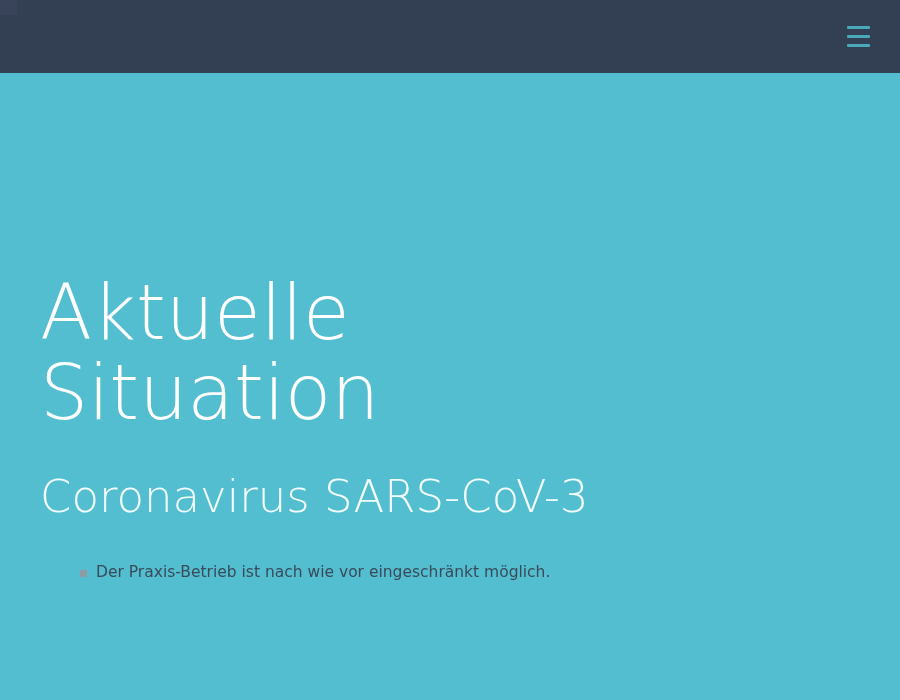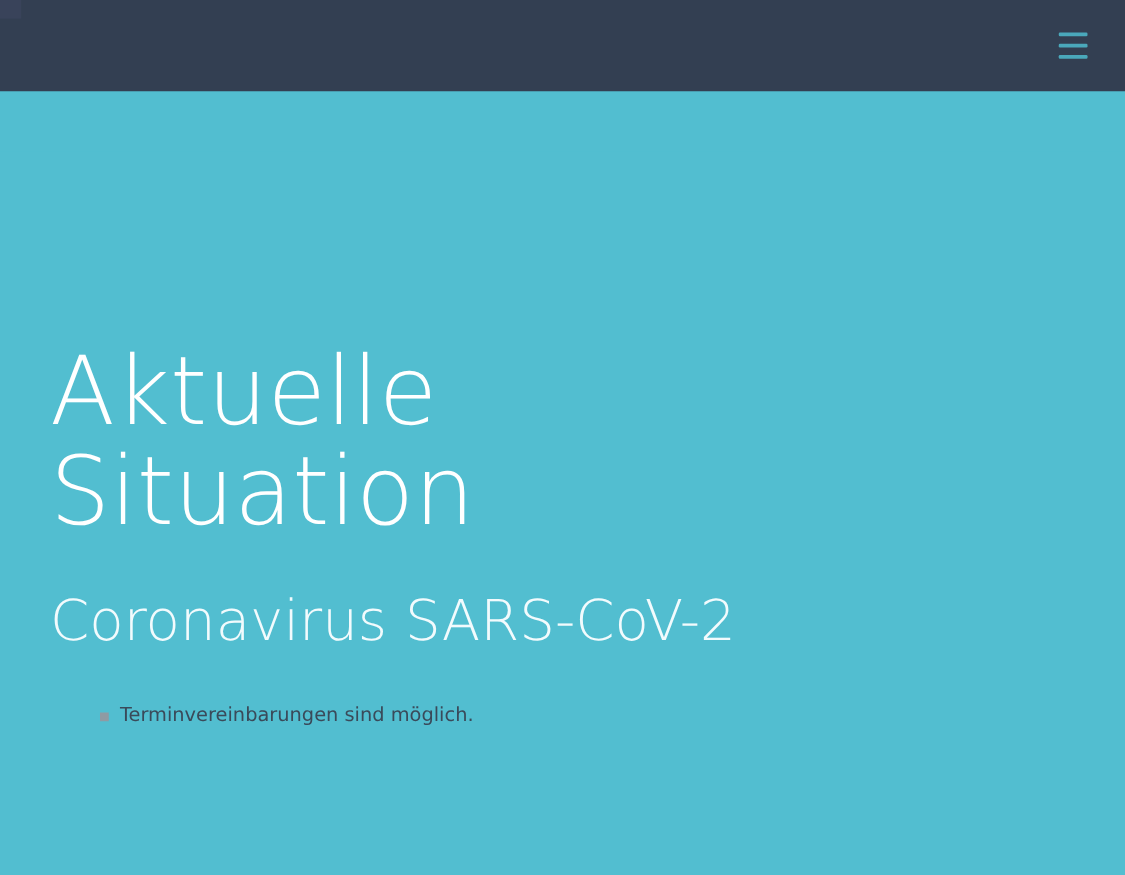--- a/index.html
+++ b/index.html
@@ -161,23 +161,23 @@
     </button>
 
   </header>
 
   <section class="hero">
     <div class="hero-inner">
 
       <h1 class="hero-title">Aktuelle
 Situation</h1>
 
-      <h2 class="hero-subtitle">Coronavirus SARS-CoV-2</h2>
+      <h2 class="hero-subtitle">Coronavirus SARS-CoV-3</h2>
 
       <ul class="hero-list">
-        <li>Terminvereinbarungen sind möglich.</li>
+        <li>Der Praxis-Betrieb ist nach wie vor eingeschränkt möglich.</li>
 
       </ul>
 
     </div>
   </section>
 
 </div>
 
 </body></html>

